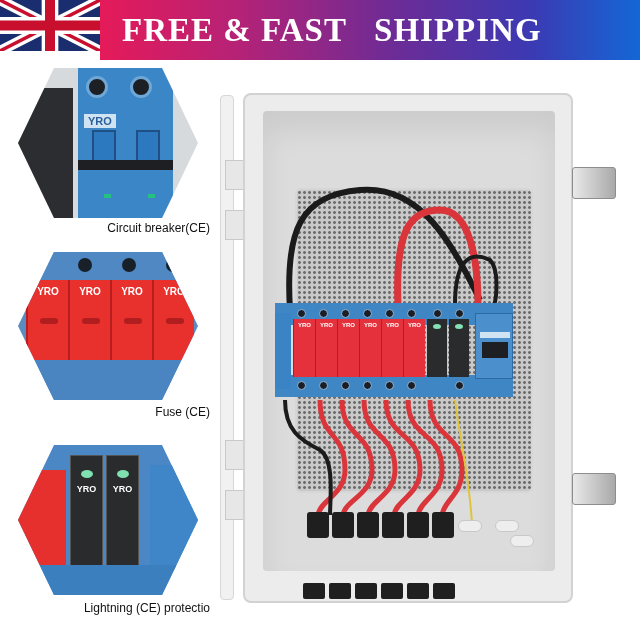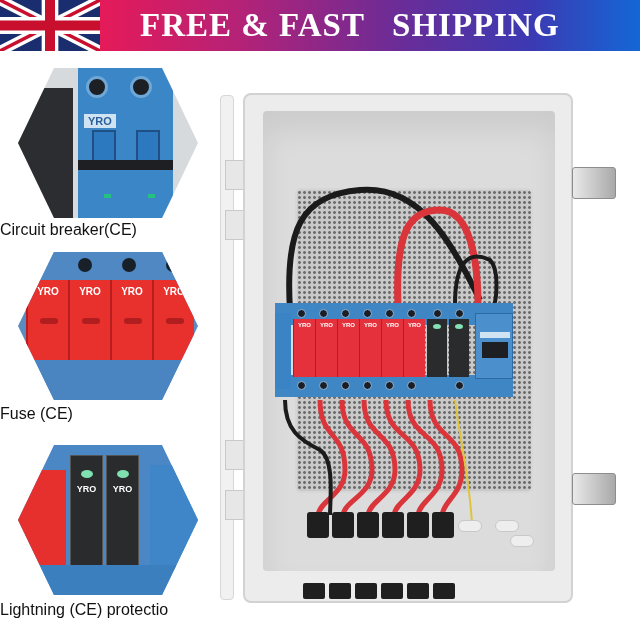--- a/index.html
+++ b/index.html
@@ -4,36 +4,36 @@
 <style>
   * { box-sizing: border-box; margin: 0; padding: 0; }
   html, body { width: 640px; height: 640px; overflow: hidden; background: #ffffff; }
   body { position: relative; font-family: "Liberation Sans", sans-serif; }
 
   
   .banner { position: absolute; left: 0; top: 0; width: 640px; height: 51px; display: flex; }
   .flag { width: 100px; height: 51px; position: relative; background: #1a2d6e; overflow: hidden; }
   .flag svg { width: 100%; height: 100%; display: block; }
   .banner-text-wrap {
-    flex: 1; height: 51px;
+    flex: 1; height: 60px;
     background: linear-gradient(90deg, #e51a59 0%, #b62276 25%, #6b2c97 55%, #3b3ab3 80%, #1467d6 100%);
-    display: flex; align-items: center; padding-left: 40px; text-align: center;
+    display: flex; align-items: center; padding-left: 22px; text-align: center;
   }
   .banner-text {
     font-family: "Liberation Serif", serif; font-weight: bold; color: #ffffff;
     font-size: 33px; letter-spacing: 1px; white-space: pre;
   }
   .hex {
     position: absolute; left: 18px; width: 180px;
     clip-path: polygon(20% 0%, 80% 0%, 100% 50%, 80% 100%, 20% 100%, 0% 50%);
     overflow: hidden;
   }
   .feature-label {
-    position: absolute; left: 0; width: 210px; text-align: left;
-    font-size: 16px; color: #111111; white-space: nowrap;
+    position: absolute; left: 0; width: 210px; text-align: right;
+    font-size: 12px; color: #111111; white-space: nowrap;
   }
 
   
   .hex1 { top: 68px; height: 150px; background: #d7dadd; }
   .cb-left-dark { position: absolute; left: 0; top: 20px; width: 55px; height: 140px; background: #2b2d30; }
   .cb-body { position: absolute; left: 60px; top: 0; width: 95px; height: 150px; background: #3b86c7; }
   .cb-screw { position: absolute; width: 22px; height: 22px; border-radius: 50%; background: #1c1f24; border: 3px solid #6fa8d6; }
   .cb-label { position: absolute; background: #cfe3f3; color: #2b5f99; font-weight: bold; font-size: 11px; padding: 1px 4px; }
   .cb-lever { position: absolute; width: 24px; height: 32px; background: #2c79bf; border: 2px solid #1f4f84; }
   .cb-band { position: absolute; left: 60px; top: 92px; width: 95px; height: 10px; background: #1d1f22; }

